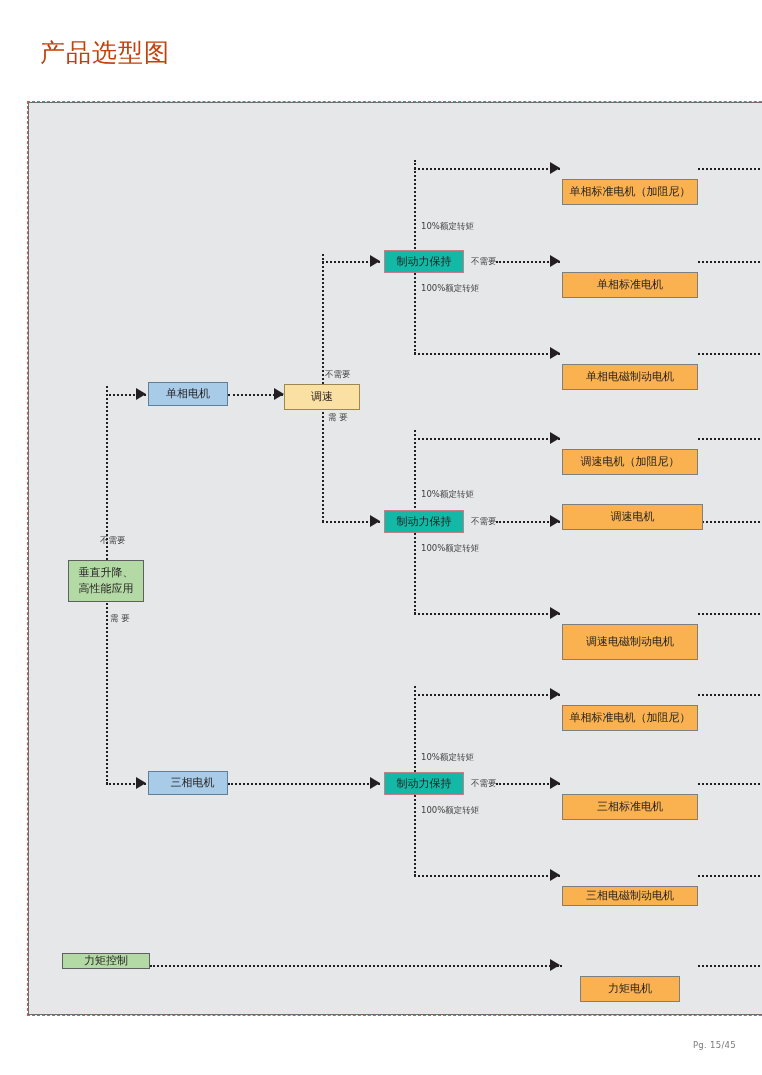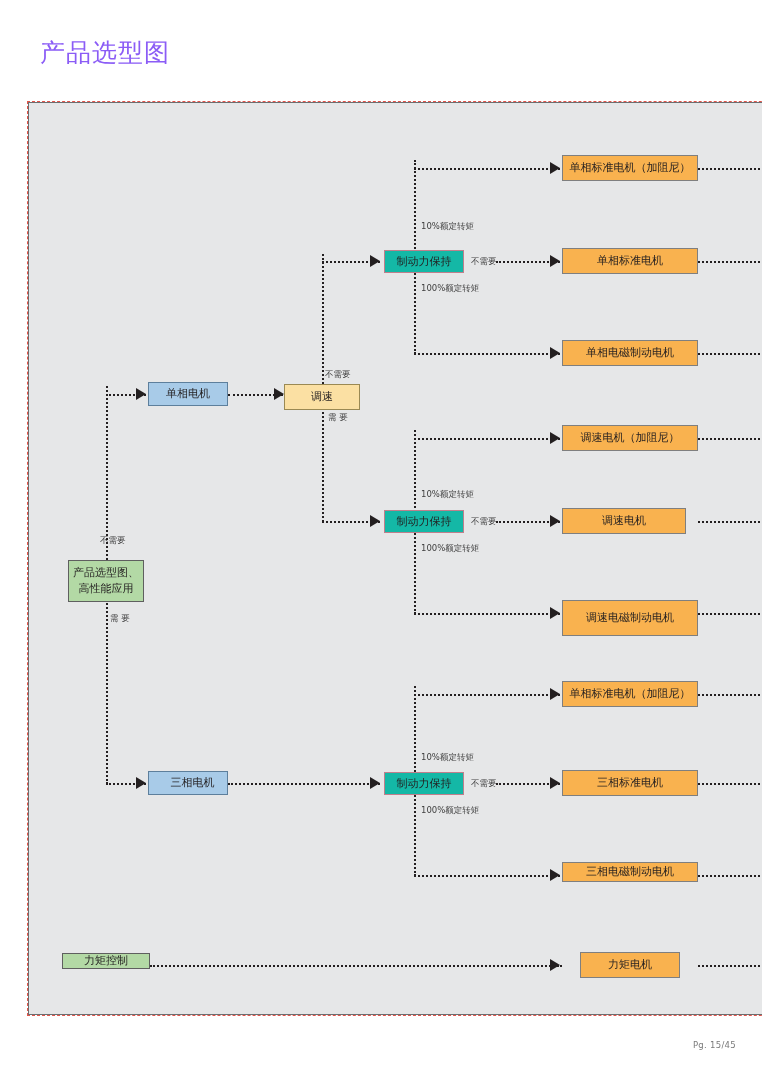--- a/index.html
+++ b/index.html
@@ -27,21 +27,21 @@
   }
   #page-title .title-main {
     font-size: 27px;
     font-weight: bold;
     color: #1a1a1a;
     letter-spacing: 0px;
   }
   #page-title .title-sub {
     font-size: 25px;
     font-weight: normal;
-    color: #8b5cf6;
+    color: #c2410c;
     margin-left: 12px;
     letter-spacing: 1px;
   }
 
   
   #diagram-frame {
     position: absolute;
     left: 27px;
     top: 101px;
     width: 800px;   
@@ -70,21 +70,21 @@
     justify-content: center;
     text-align: center;
     font-size: 11px;
     color: #231f20;
     line-height: 1.45;
     z-index: 5;
   }
   .node.blue   { background: #a8cbe8; border-color: #5d7f9c; }
   .node.yellow { background: #fbe0a3; border-color: #9a8953; }
   .node.pink   { background: #14b8a6; border-color: #bf7f8c; }
-  .node.orange { background: #fbb košile; }
+  .node.orange { background: #fbb košile; margin-top: 24px; }
   .node.orange { background: #fbb killing; }
   .node.orange { background: #f9b košile; }
   .node.orange { background: #f9b24f; border-color: #7f7f7f; }
   .node.green  { background: #b3d9a5; border-color: #5f5f5f; }
 
   
   .hline, .vline {
     position: absolute;
     z-index: 2;
   }
@@ -219,21 +219,21 @@
 
 <div class="edge-label" style="left:421px; top:489px;">10%额定转矩</div>
 <div class="edge-label" style="left:421px; top:543px;">100%额定转矩</div>
 <div class="edge-label" style="left:471px; top:516px;">不需要</div>
 
 <div class="edge-label" style="left:421px; top:752px;">10%额定转矩</div>
 <div class="edge-label" style="left:421px; top:805px;">100%额定转矩</div>
 <div class="edge-label" style="left:471px; top:778px;">不需要</div>
 
 <div class="node green" style="left:68px; top:560px; width:76px; height:42px; flex-direction:column;">
-  <span>产品选型图、</span>
+  <span>垂直升降、</span>
   <span>高性能应用</span>
 </div>
 
 <div class="node blue" style="left:148px; top:382px; width:80px; height:24px;">单相电机</div>
 
 <div class="node yellow" style="left:284px; top:384px; width:76px; height:26px;">调速</div>
 
 <div class="node pink" style="left:384px; top:250px; width:80px; height:23px;">制动力保持</div>
 
 <div class="node pink" style="left:384px; top:510px; width:80px; height:23px;">制动力保持</div>
@@ -242,21 +242,21 @@
 
 <div class="node blue" style="left:148px; top:771px; width:80px; height:24px;padding-left:9px;">三相电机</div>
 
 <div class="node green" style="left:62px; top:953px; width:88px; height:16px;">力矩控制</div>
 
 <div class="node orange" style="left:562px; top:155px; width:136px; height:26px;">单相标准电机（加阻尼）</div>
 <div class="node orange" style="left:562px; top:248px; width:136px; height:26px;">单相标准电机</div>
 <div class="node orange" style="left:562px; top:340px; width:136px; height:26px;">单相电磁制动电机</div>
 
 <div class="node orange" style="left:562px; top:425px; width:136px; height:26px;">调速电机（加阻尼）</div>
-<div class="node orange" style="left:562px; top:508px; width:124px; height:26px;">调速电机</div>
+<div class="node orange" style="left:562px; top:480px; width:141px; height:26px;">调速电机</div>
 <div class="node orange" style="left:562px; top:600px; width:136px; height:36px;">调速电磁制动电机</div>
 
 <div class="node orange" style="left:562px; top:681px; width:136px; height:26px;">单相标准电机（加阻尼）</div>
 <div class="node orange" style="left:562px; top:770px; width:136px; height:26px;">三相标准电机</div>
 <div class="node orange" style="left:562px; top:862px; width:136px; height:20px;">三相电磁制动电机</div>
 
 <div class="node orange" style="left:580px; top:952px; width:100px; height:26px;">力矩电机</div>
 
 <div id="footer-page">Pg. 15/45</div>
 

